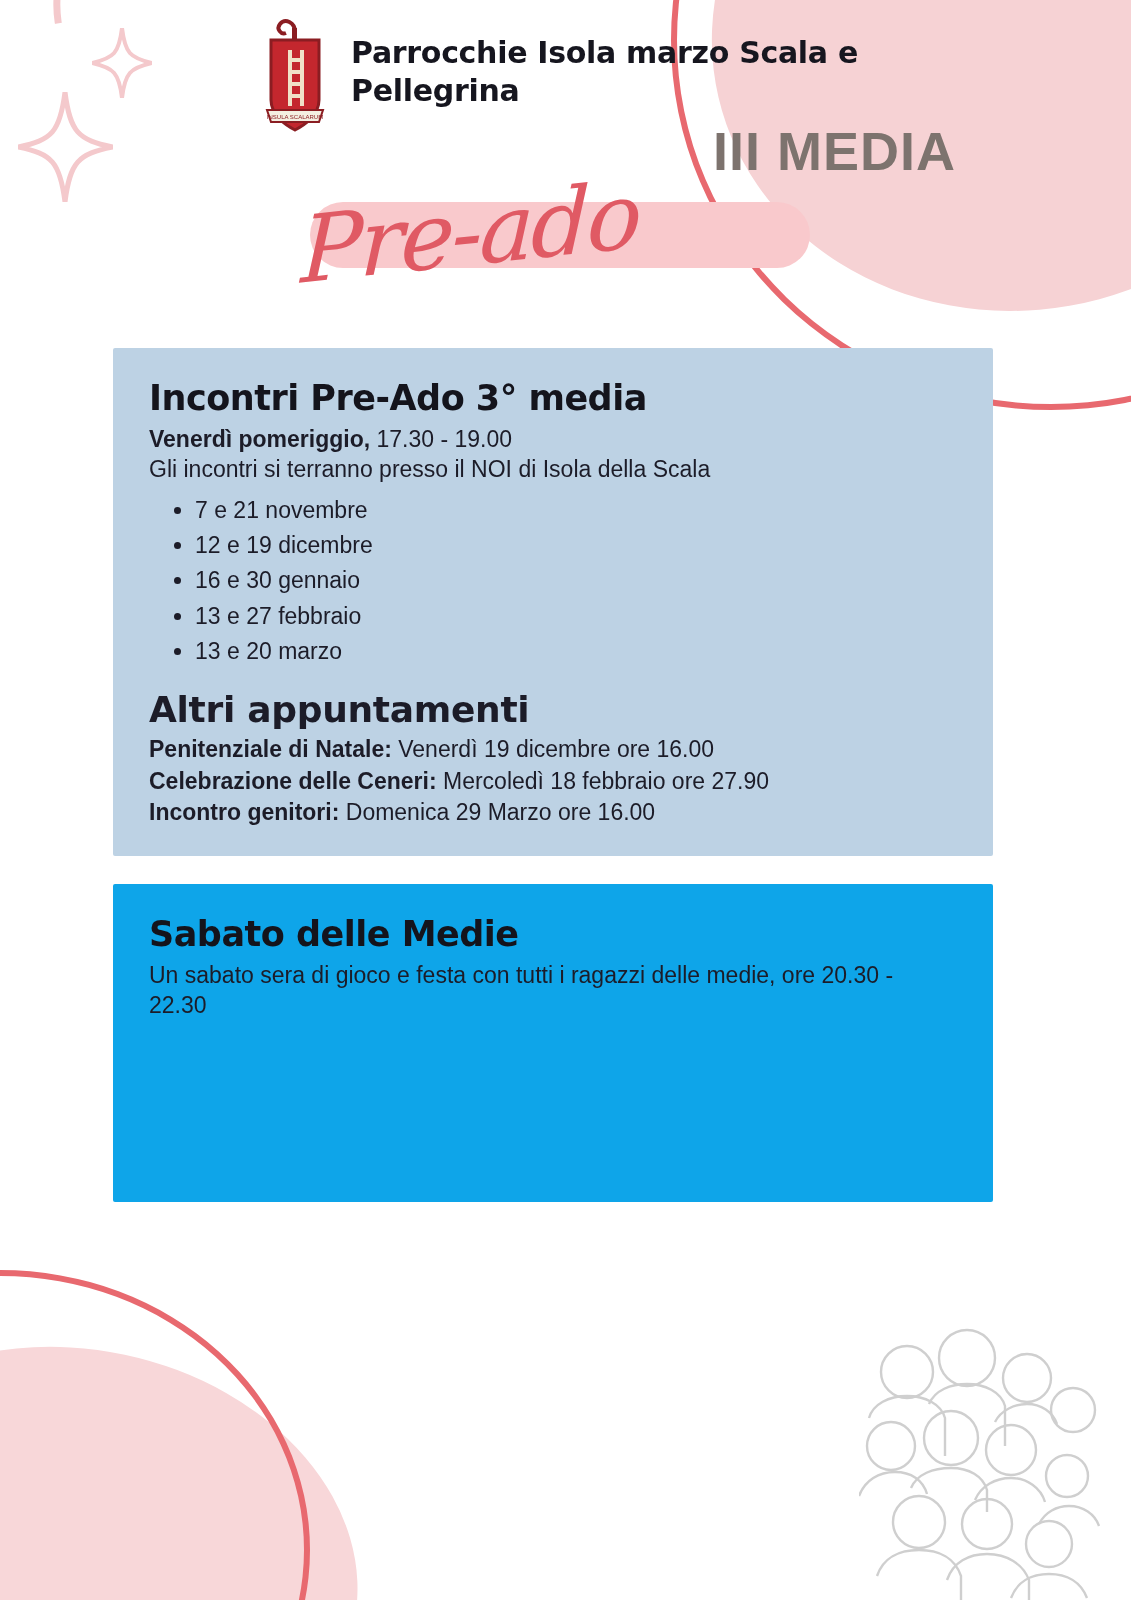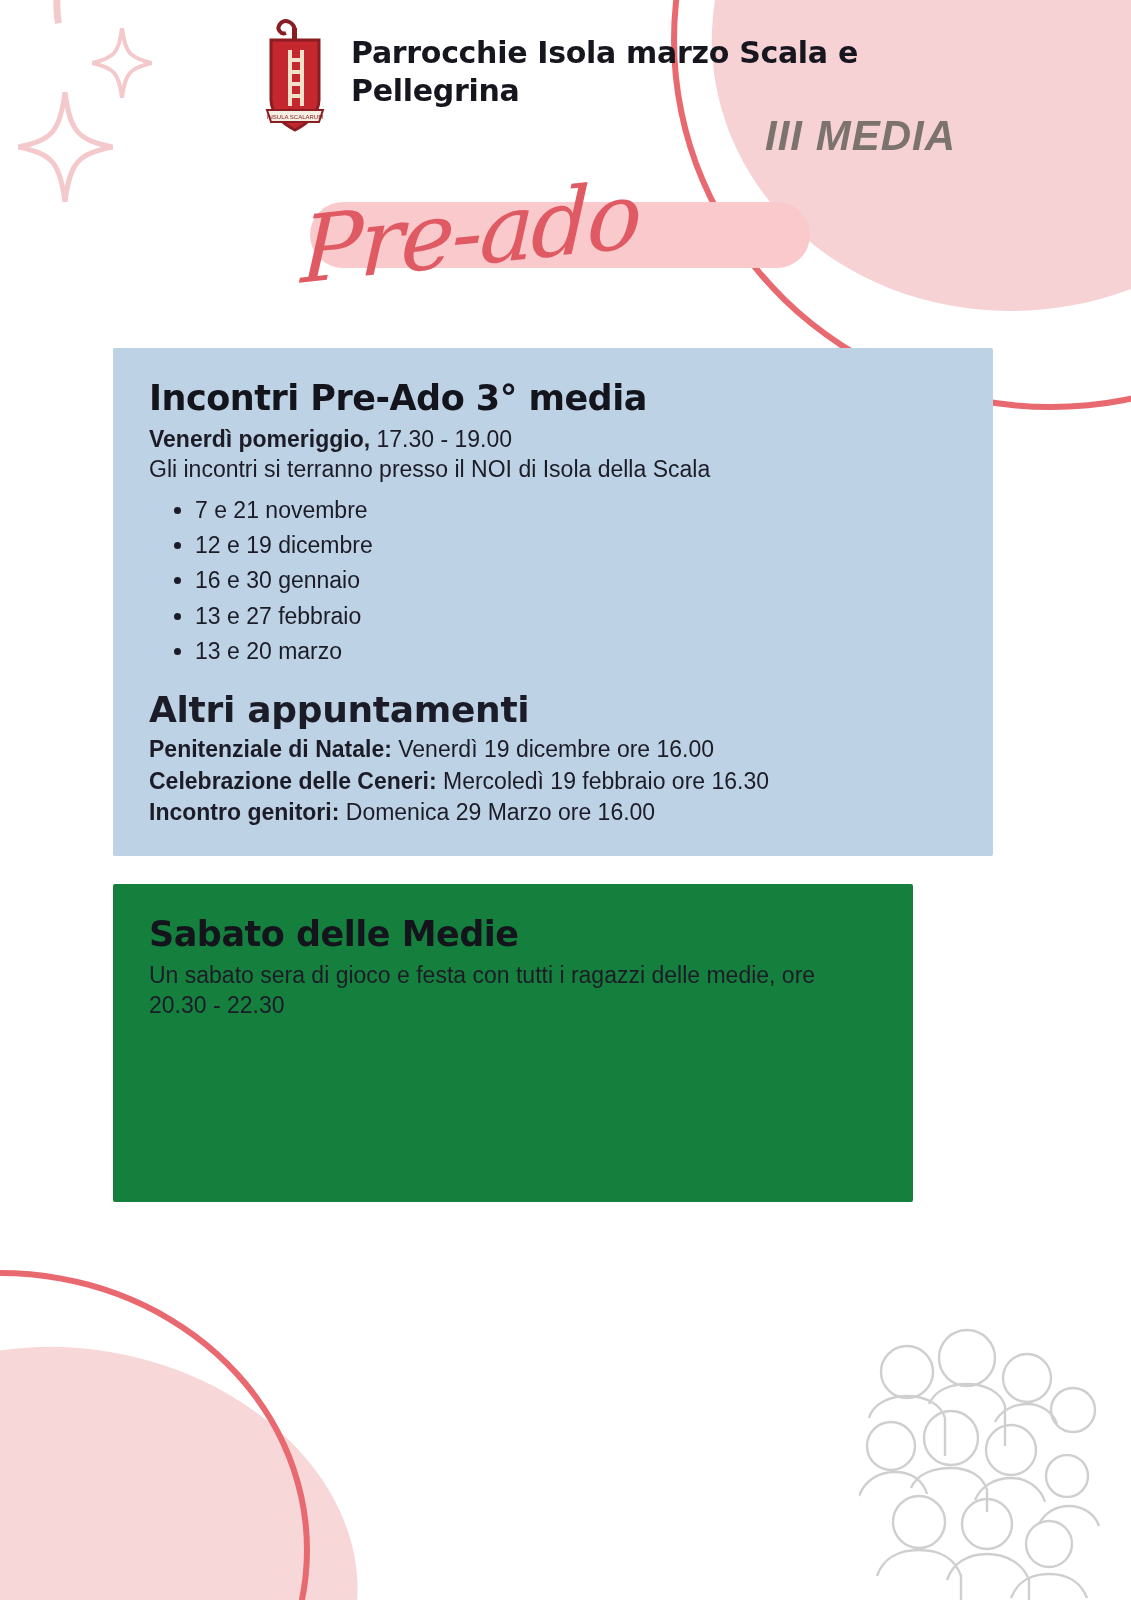--- a/index.html
+++ b/index.html
@@ -54,27 +54,26 @@
   .parish-title {
     font-family:"DejaVu Sans", sans-serif;
     font-weight:bold;
     font-size:30px;
     line-height:1.28;
     letter-spacing:-0.3px;
     color:#16161f;
     margin-top:20px;
   }
   .media-label {
-    position:absolute; top:112px; right:175px;
+    position:absolute; top:120px; right:175px;
     font-family:"Liberation Sans", sans-serif;
     font-weight:bold;
-    font-size:42px;
+    font-size:54px;
     letter-spacing:1px;
     color:#7d736e;
-    font-style:italic;
   }
   .script-wrap {
     position:absolute; top:180px; left:300px; width:530px; height:140px;
   }
   .script-highlight {
     position:absolute; top:22px; left:10px; width:500px; height:66px;
     background:#f9c9cc; border-radius:33px;
   }
   .script-text {
     position:absolute; top:-10px; left:0; width:520px;
@@ -87,21 +86,21 @@
     white-space:nowrap;
   }
 
   
   .card {
     position:absolute;
     border-radius:2px;
     padding:30px 36px 28px 36px;
   }
   .card-blue { top:348px; left:113px; width:880px; height:508px; background:#bdd2e4; }
-  .card-green { top:884px; left:113px; width:800px; height:318px; background:#15803d; }
+  .card-green { top:884px; left:113px; width:880px; height:318px; background:#0ea5e9; }
 
   .card h2 {
     margin:0 0 6px 0;
     font-family:"DejaVu Sans", sans-serif;
     font-weight:bold;
     font-size:35px;
     letter-spacing:-0.5px;
     color:#14141c;
   }
   .lead { font-size:23px; line-height:1.32; margin:0; color:#1c1c28; }
@@ -188,21 +187,21 @@
     <li>16 e 30 gennaio</li>
     <li>13 e 27 febbraio</li>
     <li>13 e 20 marzo</li>
   </ul>
 
   <h3 class="sub-head">Altri appuntamenti</h3>
   <p class="appt">
     <b>Penitenziale di Natale:</b><span> Venerdì 19 dicembre ore 16.00</span>
   </p>
   <p class="appt">
-    <b>Celebrazione delle Ceneri:</b><span> Mercoledì 19 febbraio ore 16.30</span>
+    <b>Celebrazione delle Ceneri:</b><span> Mercoledì 18 febbraio ore 27.90</span>
   </p>
   <p class="appt">
     <b>Incontro genitori:</b><span> Domenica 29 Marzo ore 16.00</span>
   </p>
 </section>
 
 <section class="card card-green">
   <h2>Sabato delle Medie</h2>
   <p class="lead">Un sabato sera di gioco e festa con tutti i ragazzi delle medie, ore 20.30 - 22.30</p>
 </section>

